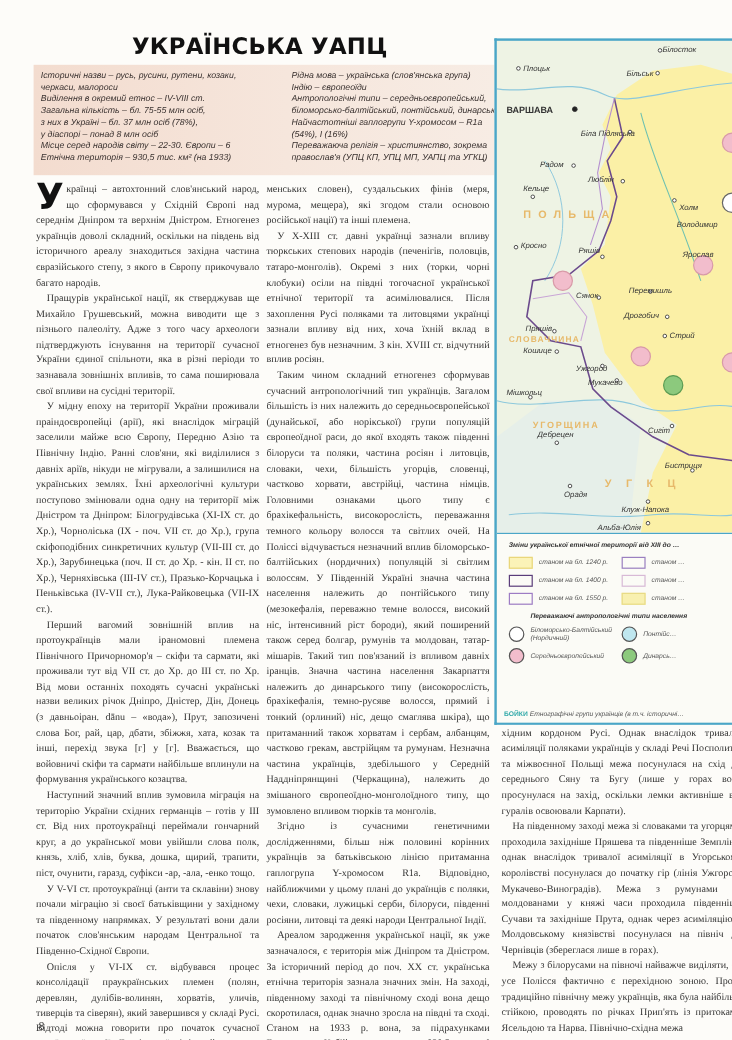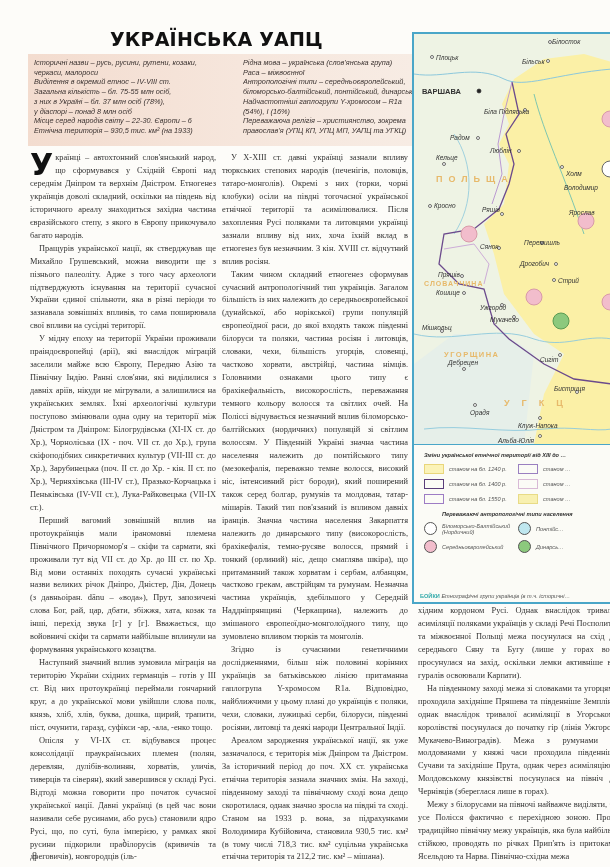--- a/index.html
+++ b/index.html
@@ -78,40 +78,42 @@
     <div class="line">черкаси, малороси</div>
     <div class="line">Виділення в окремий етнос – IV-VIII ст.</div>
     <div class="line">Загальна кількість – бл. 75-55 млн осіб,</div>
     <div class="line">з них в Україні – бл. 37 млн осіб (78%),</div>
     <div class="line">у діаспорі – понад 8 млн осіб</div>
     <div class="line">Місце серед народів світу – 22-30. Європи – 6</div>
     <div class="line">Етнічна територія – 930,5 тис. км² (на 1933)</div>
   </div>
   <div class="col">
     <div class="line">Рідна мова – українська (слов'янська група)</div>
-    <div class="line">Раса – міжвоєнної</div>
+    <div class="line">Індію – європеоїди</div>
     <div class="line">Антропологічні типи – середньоєвропейський,</div>
     <div class="line">біломорсько-балтійський, понтійський, динарський</div>
     <div class="line">Найчастотніші гаплогрупи Y-хромосом – R1a</div>
     <div class="line">(54%), I (16%)</div>
     <div class="line">Переважаюча релігія – християнство, зокрема</div>
     <div class="line">православ'я (УПЦ КП, УПЦ МП, УАПЦ та УГКЦ)</div>
   </div>
 </div>
 
 <div class="col-text c1">
   <p class="first"><span class="dropcap">У</span><span>країнці – автохтонний слов'янський народ, що сформувався у Східній Європі над середнім Дніпром та верхнім Дністром. Етногенез українців доволі складний, оскільки на південь від історичного ареалу знаходиться західна частина євразійського степу, з якого в Європу прикочувало багато народів.</span></p>
   <p>Пращурів української нації, як стверджував ще Михайло Грушевський, можна виводити ще з пізнього палеоліту. Адже з того часу археологи підтверджують існування на території сучасної України єдиної спільноти, яка в різні періоди то зазнавала зовнішніх впливів, то сама поширювала свої впливи на сусідні території.</p>
   <p>У мідну епоху на території України проживали праіндоєвропейці (арії), які внаслідок міграцій заселили майже всю Європу, Передню Азію та Північну Індію. Ранні слов'яни, які виділилися з давніх аріїв, нікуди не мігрували, а залишилися на українських землях. Їхні археологічні культури поступово змінювали одна одну на території між Дністром та Дніпром: Білогрудівська (XI-IX ст. до Хр.), Чорноліська (IX - поч. VII ст. до Хр.), група скіфоподібних синкретичних культур (VII-III ст. до Хр.), Зарубинецька (поч. II ст. до Хр. - кін. II ст. по Хр.), Черняхівська (III-IV ст.), Празько-Корчацька і Пеньківська (IV-VII ст.), Лука-Райковецька (VII-IX ст.).</p>
   <p>Перший вагомий зовнішній вплив на протоукраїнців мали ірано­мовні племена Північного Причорномор'я – скіфи та сармати, які проживали тут від VII ст. до Хр. до III ст. по Хр. Від мови останніх походять сучасні українські назви великих річок Дніпро, Дністер, Дін, Донець (з давньоіран. dānu – «вода»), Прут, запозичені слова Бог, рай, цар, дбати, збіжжя, хата, козак та інші, перехід звука [г] у [г]. Вважається, що войовничі скіфи та сармати найбільше вплинули на формування українського козацтва.</p>
   <p>Наступний значний вплив зумовила міграція на територію України східних германців – готів у III ст. Від них протоукраїнці переймали гончарний круг, а до української мови увійшли слова полк, князь, хліб, хлів, буква, дошка, щирий, трапити, піст, очунити, гаразд, суфікси -ар, -ала, -енко тощо.</p>
+  <p>У V-VI ст. протоукраїнці (анти та склавіни) знову почали міграцію зі своєї батьківщини у західному та південному напрямках. У результаті вони дали початок слов'янським народам Центральної та Південно-Східної Європи.</p>
   <p>Опісля у VI-IX ст. відбувався процес консолідації праукраїнських племен (полян, деревлян, дулібів-волинян, хорватів, уличів, тиверців та сіверян), який завершився у складі Русі. Відтоді можна говорити про початок сучасної української нації. Давні українці (в цей час вони називали себе русинами, або русь) становили ядро Русі, що, по суті, була імперією, у рамках якої русини підкорили праბілорусів (кривичів та дреговичів), новгородців (іль-</p>
 </div>
 
 <div class="col-text c2">
+  <p class="first">менських словен), суздальських фінів (меря, мурома, мещера), які згодом стали основою російської нації) та інші племена.</p>
   <p>У X-XIII ст. давні українці зазнали впливу тюркських степових народів (печенігів, половців, татаро-монголів). Окремі з них (торки, чорні клобуки) осіли на півдні тогочасної української етнічної території та асимілювалися. Після захоплення Русі поляками та литовцями українці зазнали впливу від них, хоча їхній вклад в етногенез був незначним. З кін. XVIII ст. відчутний вплив росіян.</p>
   <p>Таким чином складний етногенез сформував сучасний антропологічний тип українців. Загалом більшість із них належить до середньоєвропейської (дунайської, або норікської) групи популяцій європеоїдної раси, до якої входять також південні білоруси та поляки, частина росіян і литовців, словаки, чехи, більшість угорців, словенці, частково хорвати, австрійці, частина німців. Головними ознаками цього типу є брахікефальність, високорослість, переважання темного кольору волосся та світлих очей. На Поліссі відчувається незначний вплив біломорсько-балтійських (нордичних) популяцій зі світлим волоссям. У Південній Україні значна частина населення належить до понтійського типу (мезокефалія, переважно темне волосся, високий ніс, інтенсивний ріст бороди), який поширений також серед болгар, румунів та молдован, татар-мішарів. Такий тип пов'язаний із впливом давніх іранців. Значна частина населення Закарпаття належить до динарського типу (високорослість, брахікефалія, темно-русяве волосся, прямий і тонкий (орлиний) ніс, дещо смаглява шкіра), що притаманний також хорватам і сербам, албанцям, частково грекам, австрійцям та румунам. Незначна частина українців, здебільшого у Середній Наддніпрянщині (Черкащина), належить до змішаного європеоїдно-монголоїдного типу, що зумовлено впливом тюрків та монголів.</p>
   <p>Згідно із сучасними генетичними дослідженнями, більш ніж половині корінних українців за батьківською лінією притаманна гаплогрупа Y-хромосом R1a. Відповідно, найближчими у цьому плані до українців є поляки, чехи, словаки, лужицькі серби, білоруси, південні росіяни, литовці та деякі народи Центральної Індії.</p>
   <p>Ареалом зародження української нації, як уже зазначалося, є територія між Дніпром та Дністром. За історичний період до поч. XX ст. українська етнічна територія зазнала значних змін. На заході, південному заході та північному сході вона дещо скоротилася, однак значно зросла на півдні та сході. Станом на 1933 р. вона, за підрахунками Володимира Кубійовича, становила 930,5 тис. км² (в тому числі 718,3 тис. км² суцільна українська етнічна територія та 212,2 тис. км² – мішана).</p>
 
 </div>
 
 <div class="col-text c3">
   <p class="first">хідним кордоном Русі. Однак внаслідок тривалої асиміляції поляками українців у складі Речі Посполитої та міжвоєнної Польщі межа посунулася на схід до середнього Сяну та Бугу (лише у горах вона просунулася на захід, оскільки лемки активніше від гуралів освоювали Карпати).</p>
   <p>На південному заході межа зі словаками та угорцями проходила західніше Пряшева та південніше Земпліна, однак внаслідок тривалої асиміляції в Угорському королівстві посунулася до початку гір (лінія Ужгород-Мукачево-Виноградів). Межа з румунами та молдованами у княжі часи проходила південніше Сучави та західніше Прута, однак через асиміляцію у Молдовському князівстві посунулася на північ до Чернівців (збереглася лише в горах).</p>

